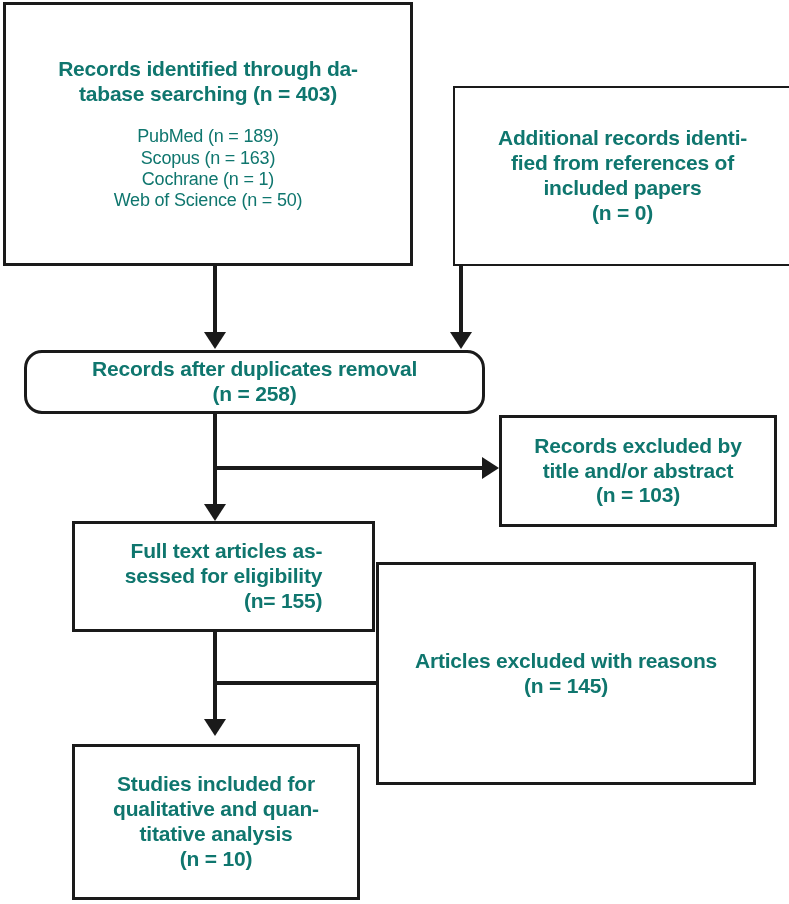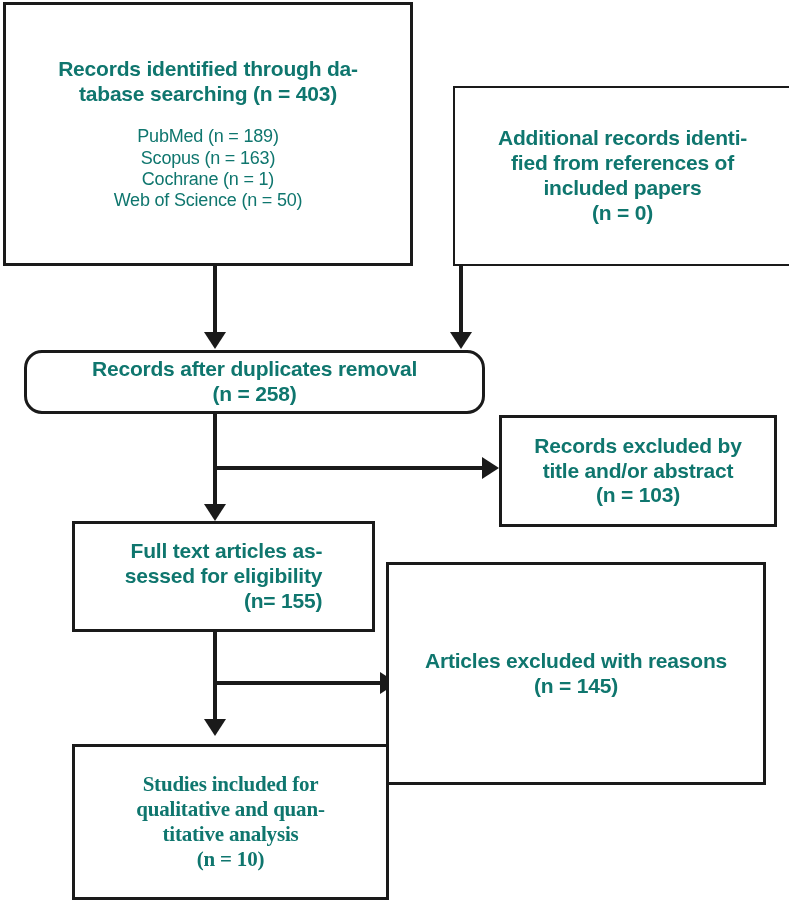--- a/index.html
+++ b/index.html
@@ -121,25 +121,25 @@
 sessed for eligibility
 (n= 155)</div>
   </div>
 
   <div class="vline" style="left:213px; top:632px; height:89px;"></div>
   <div class="arrow-down" style="left:204px; top:719px;"></div>
 
   <div class="hline" style="left:213px; top:681px; width:170px;"></div>
   <div class="arrow-right" style="left:380px; top:672px;"></div>
 
-  <div class="box" style="left:386px; top:562px; width:380px; height:223px;">
+  <div class="box" style="left:376px; top:562px; width:380px; height:223px;">
     <div class="ttl">Articles excluded with reasons
 (n = 145)</div>
   </div>
 
-  <div class="box" style="left:72px; top:744px; width:317px; height:156px;font-family:Liberation Serif, serif;">
+  <div class="box" style="left:72px; top:744px; width:288px; height:156px;">
     <div class="ttl">Studies included for
 qualitative and quan-
 titative analysis
 (n = 10)</div>
   </div>
 
 </div>
 
 </body></html>

